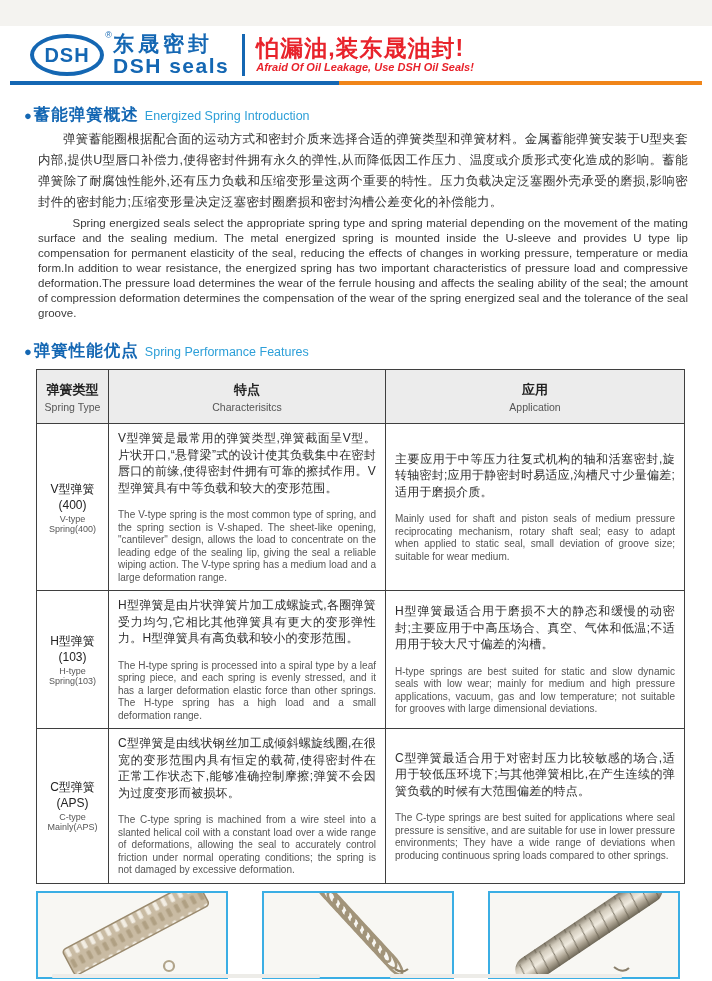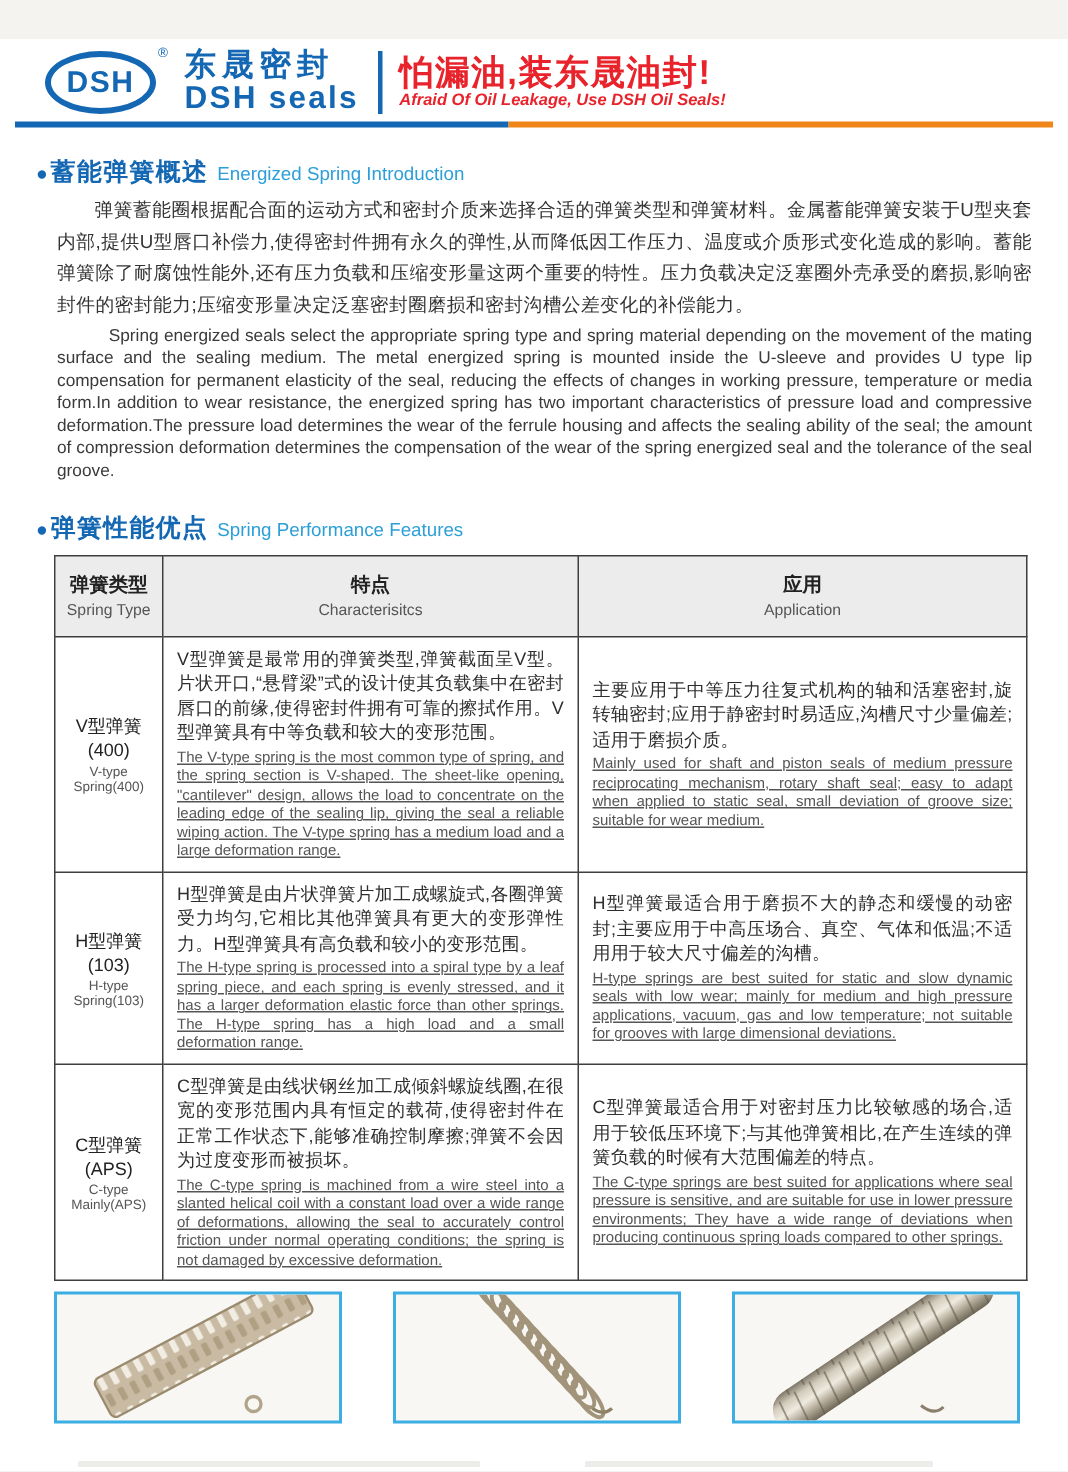--- a/index.html
+++ b/index.html
@@ -11,21 +11,21 @@
   .top-strip{height:26px;background:#f4f3f0;}
   
   .header{display:flex;align-items:center;margin:6px 0 0 30px;height:46px;}
   .logo-wrap{position:relative;display:flex;align-items:center;}
   .logo-oval{
     width:74px;height:42px;border:4px solid var(--c-brand_blue,#1467b3);border-radius:50%;
     display:flex;align-items:center;justify-content:center;
     color:var(--c-brand_blue,#1467b3);font-weight:bold;font-size:20px;letter-spacing:1px;
   }
   .reg{position:absolute;top:-4px;right:-8px;font-size:9px;color:var(--c-brand_blue,#1467b3);}
-  .brand-text{margin-left:19px;color:var(--c-brand_blue,#1467b3);line-height:1.05;}
+  .brand-text{margin-left:9px;color:var(--c-brand_blue,#1467b3);line-height:1.05;}
   .brand-cn{font-size:21px;font-weight:bold;letter-spacing:4px;}
   .brand-en{font-size:21px;font-weight:bold;letter-spacing:1.5px;}
   .v-divider{width:3px;height:42px;background:var(--c-brand_blue,#1467b3);margin:0 11px 0 13px;}
   .slogan{color:var(--c-slogan_red,#e8232b);line-height:1.05;}
   .slogan-cn{font-size:23px;font-weight:bold;letter-spacing:1px;}
   .slogan-en{font-size:11px;font-weight:bold;font-style:italic;margin-top:2px;}
   
   .rule{display:flex;height:3.5px;margin:3px 10px 0 10px;}
   .rule-blue{width:47.5%;background:var(--c-brand_blue,#1467b3);}
   .rule-orange{width:52.5%;background:var(--c-rule_orange,#f08519);}
@@ -55,21 +55,21 @@
   table.features th,table.features td{border:1px solid #3f3f3f;vertical-align:middle;}
   table.features th{background:var(--c-header_bg,#ececec);height:54px;padding:4px;}
   col.c-type{width:72px;}col.c-char{width:277px;}col.c-app{width:299px;}
   .th-cn{font-size:13px;font-weight:bold;color:#222;text-align:center;}
   .th-en{font-size:10.5px;font-weight:normal;color:#555;text-align:center;margin-top:2px;}
   td.cell-type{text-align:center;padding:4px 2px;}
   .t-cn{font-size:12px;color:#222;}
   .t-en{font-size:9px;color:#555;margin-top:2px;}
   td.cell-text{padding:6px 9px;}
   .p-cn{font-size:12px;line-height:16.5px;color:#2e2e2e;text-align:justify;letter-spacing:.2px;}
-  .p-en{font-size:10px;line-height:12.5px;color:#555;text-align:justify;margin-top:3px;text-decoration:underline;}
+  .p-en{font-size:10px;line-height:12.5px;color:#555;text-align:justify;margin-top:13px;}
   
   .gallery{display:flex;justify-content:space-between;margin:7px 32px 0 36px;}
   .g-fig{width:192px;margin:0;}
   .photo-box{
     height:88px;border:2px solid var(--c-photo_border,#3baee4);background:#f8f7f3;
     display:flex;align-items:center;justify-content:center;overflow:hidden;
   }
   .photo-box svg{width:100%;height:100%;}
   
   .bottom-cut{position:absolute;bottom:2px;left:0;width:100%;height:5px;}

